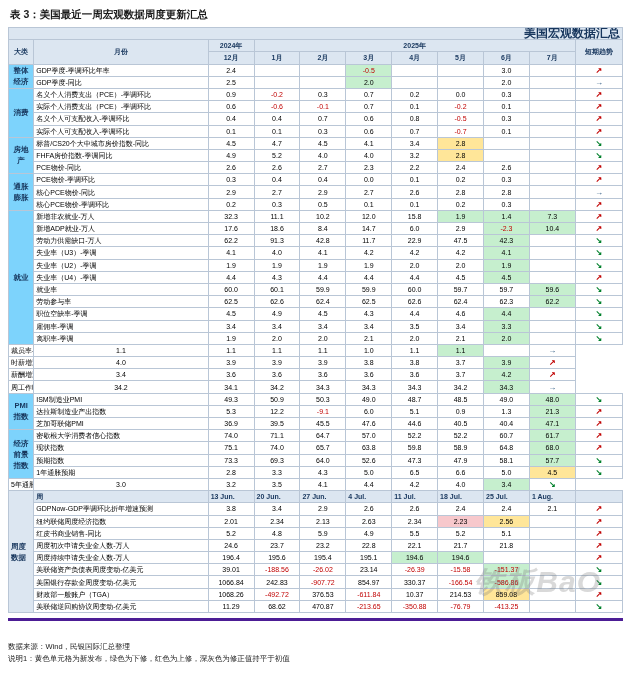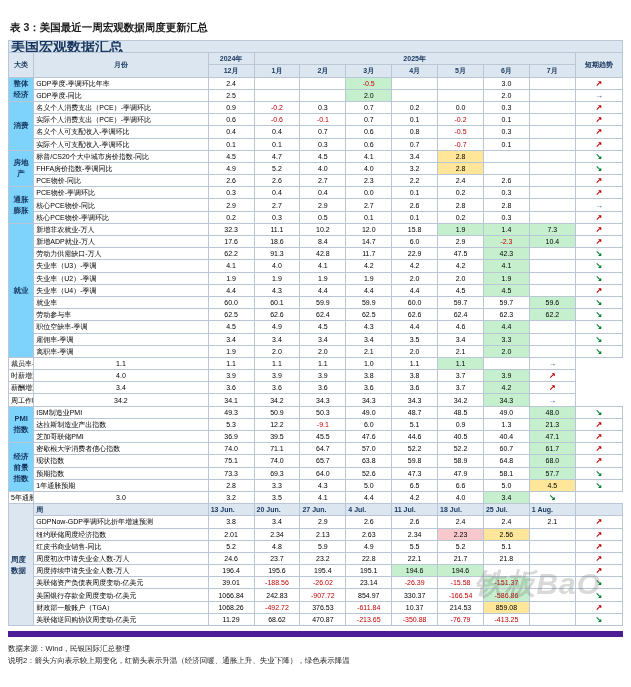--- a/index.html
+++ b/index.html
@@ -3,35 +3,35 @@
 <meta charset="utf-8">
 <style>
   html,body{margin:0;padding:0;}
   body{
     width:631px;height:687px;background:#ffffff;
     font-family:"Liberation Sans", sans-serif;
     font-size:8px;color:#000;
   }
   .wrap{padding:6px 8px 0 8px;box-sizing:border-box;width:631px;}
   .caption{
-    font-size:10.5px;font-weight:bold;color:#1a1a1a;margin:15px 0 5px 2px;
+    font-size:10.5px;font-weight:bold;color:#1a1a1a;margin:2px 0 5px 2px;
   }
   table.main{
     border-collapse:collapse;width:615px;table-layout:fixed;
     font-size:7px;
   }
   table.main td,table.main th{
     border:1px solid #b9c6d6;
     padding:0 2px;
     height:11.2px;
     line-height:11px;
     overflow:hidden;white-space:nowrap;
   }
   .tbl-title{
-    background:#dce6f1;font-weight:bold;font-size:14px;text-align:left;
+    background:#dce6f1;font-weight:bold;font-size:12px;text-align:right;
     border:1px solid #b9c6d6;height:13px;color:#17365d;
   }
   .yr{background:#dce6f1;text-align:center;font-weight:bold;color:#17365d;}
   .hdr{background:#dce6f1;text-align:center;font-weight:bold;color:#17365d;}
   .cat{
     background:#7dd3fc;text-align:center;font-weight:bold;color:#17365d;
     font-size:7.5px;
   }
   .ind{text-align:left;padding-left:3px;}
   .num{text-align:center;}
@@ -39,21 +39,21 @@
   .hl-green{background:#c6efce;}
   .hl-pink{background:#f7c8cc;}
   .hl-yellow{background:#ffe699;}
   .arrow{text-align:center;font-weight:bold;font-size:8px;}
   .up{color:#c00000;}
   .down{color:#00802b;}
   .flat{color:#1f4e79;}
   .red{color:#c00000;}
   .foot{
     margin-top:5px;font-size:7.5px;line-height:12px;color:#1a1a1a;
-    border-top:6px solid #4c1d95;padding-top:6px;width:615px;
+    border-top:3px solid #4c1d95;padding-top:20px;width:615px;
   }
   .foot div{white-space:nowrap;}
   .wm{
     position:absolute;right:30px;bottom:62px;font-size:30px;font-weight:bold;
     color:rgba(120,120,120,0.28);letter-spacing:1px;font-style:italic;
   }
   .relwrap{position:relative;}
 </style>
 </head>
 <body>
@@ -642,17 +642,17 @@
           <td class="num red">-76.79</td>
           <td class="num red">-413.25</td>
           <td class="num"></td>
           <td class="arrow down">↘</td>
         </tr>
       </tbody>
   </table>
 
   <div class="foot">
     <div>数据来源：Wind，民银国际汇总整理</div>
-    <div>说明2：箭头方向表示较上期变化，红箭头表示升温（经济回暖、通胀上升、失业下降），绿色表示降温</div>
+    <div>说明1：黄色单元格为新发布，绿色为下修，红色为上修，深灰色为修正值持平于初值</div>
   </div>
 
   <div class="wm">铁板BaO</div>
 </div>
 
 </body></html>

